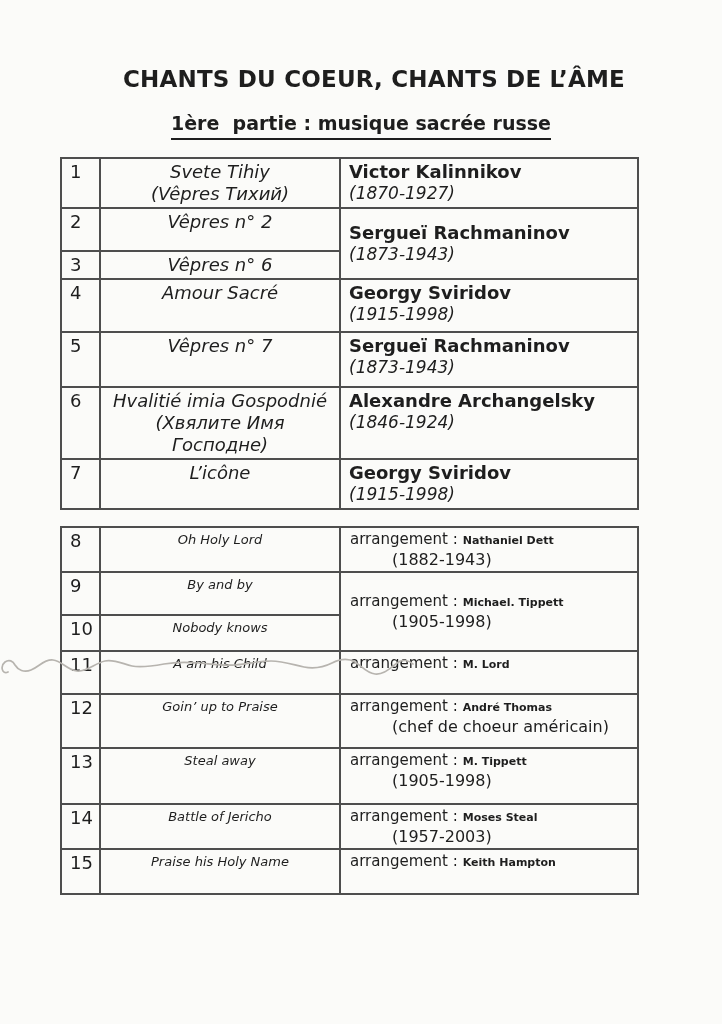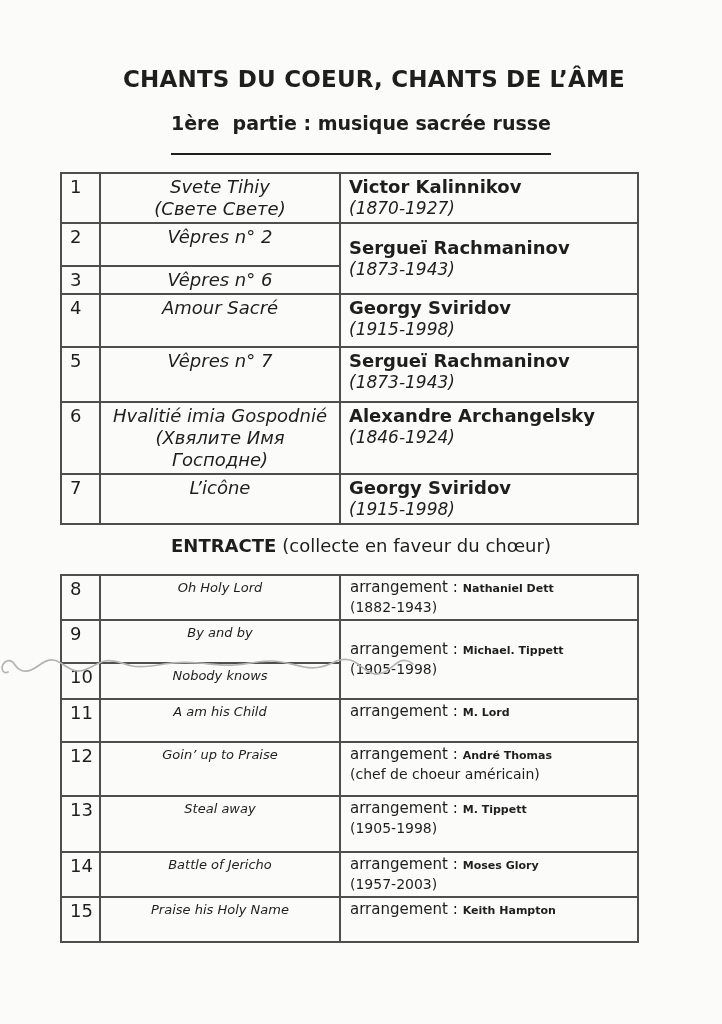--- a/index.html
+++ b/index.html
@@ -18,21 +18,21 @@
     font-size:23px; font-weight:bold; letter-spacing:.2px;
     line-height:26px;
   }
   .heading-wrap { text-align:center; }
   .heading-wrap.h1 { margin-top:20px; }
   .heading-wrap.h2 { margin-top:13px; }
   .heading {
     display:inline-block;
     font-size:19px; font-weight:bold;
     border-bottom:2px solid #1e1e1e;
-    padding-bottom:19px;
+    padding-bottom:4px;
     line-height:22px;
     white-space:pre;
   }
 
   table.program {
     border-collapse:collapse;
     margin-left:60px;
     width:577px;
     table-layout:fixed;
   }
@@ -43,21 +43,21 @@
   .c-comp { width:298px; }
   td { border:2px solid #4e4e4e; vertical-align:top; padding:2px 6px; }
   td.num { padding-left:8px; font-size:18px; line-height:22px; }
   td.ttl { text-align:center; font-style:italic; font-size:18px; line-height:22px; }
   .t2 td.ttl { font-size:13px; line-height:20px; }
   td.comp { padding-left:8px; font-size:18px; line-height:22px;border-radius:18px; }
   td.comp .b { font-weight:bold; }
   td.comp .dates { font-size:17px; line-height:21px;font-style:italic; }
   td.arr { padding-left:9px; font-size:15px; line-height:19px; }
   td.arr .name { font-weight:bold; font-size:11px; margin-left:5px; }
-  td.arr .extra { font-size:14px; }
+  td.arr .extra { font-size:16px;margin-left:42px; }
   td.mid { vertical-align:middle; }
 
   .entracte {
     margin-top:9px;
     text-align:center;
     font-size:18px; line-height:24px;
   }
   .entracte .b { font-weight:bold; }
   .entracte .note { margin-left:6px; }
 
@@ -84,21 +84,21 @@
     <colgroup>
         <col class="c-num">
         <col class="c-title">
         <col class="c-comp">
       </colgroup>
     <tbody>
       <tr style="height:47px">
         <td class="num">1</td>
         <td class="ttl">
           <div>Svete Tihiy</div>
-          <div>(Свете Свете)</div>
+          <div>(Vêpres Тихий)</div>
         </td>
         <td class="comp">
           <div class="b">Victor Kalinnikov</div>
           <div class="dates">(1870-1927)</div>
         </td>
       </tr>
       <tr style="height:43px">
         <td class="num">2</td>
         <td class="ttl">
           <div>Vêpres n° 2</div>
@@ -151,23 +151,20 @@
           <div>L’icône</div>
         </td>
         <td class="comp">
           <div class="b">Georgy Sviridov</div>
           <div class="dates">(1915-1998)</div>
         </td>
       </tr>
     </tbody>
   </table>
 
-  <div class="entracte">
-    <span class="b">ENTRACTE</span><span class="note">(collecte en faveur du chœur)</span>
-  </div>
 
 
   <table class="program t2">
     <colgroup>
         <col class="c-num">
         <col class="c-title">
         <col class="c-comp">
       </colgroup>
     <tbody>
       <tr style="height:36px">
@@ -224,21 +221,21 @@
           <span>arrangement :</span><span class="name">M. Tippett</span>
           <div class="extra">(1905-1998)</div>
         </td>
       </tr>
       <tr style="height:44px">
         <td class="num">14</td>
         <td class="ttl">
           <div>Battle of Jericho</div>
         </td>
         <td class="arr">
-          <span>arrangement :</span><span class="name">Moses Glory</span>
+          <span>arrangement :</span><span class="name">Moses Steal</span>
           <div class="extra">(1957-2003)</div>
         </td>
       </tr>
       <tr style="height:45px">
         <td class="num">15</td>
         <td class="ttl">
           <div>Praise his Holy Name</div>
         </td>
         <td class="arr">
           <span>arrangement :</span><span class="name">Keith Hampton</span>

